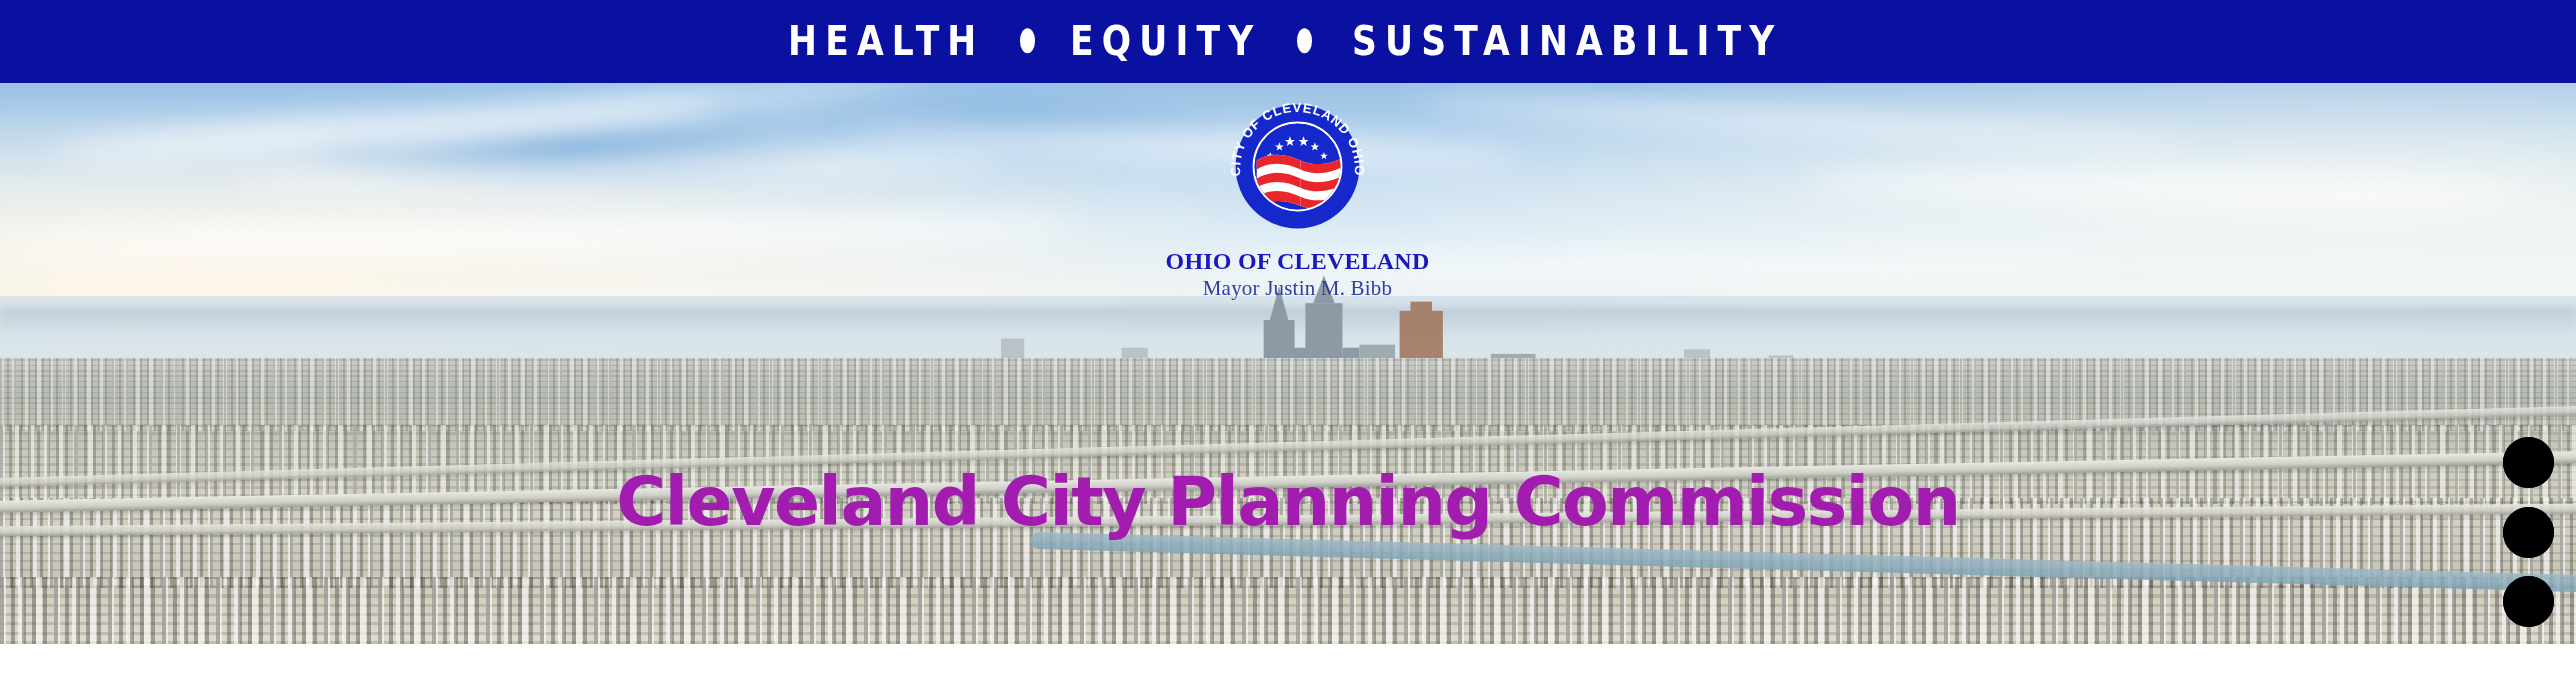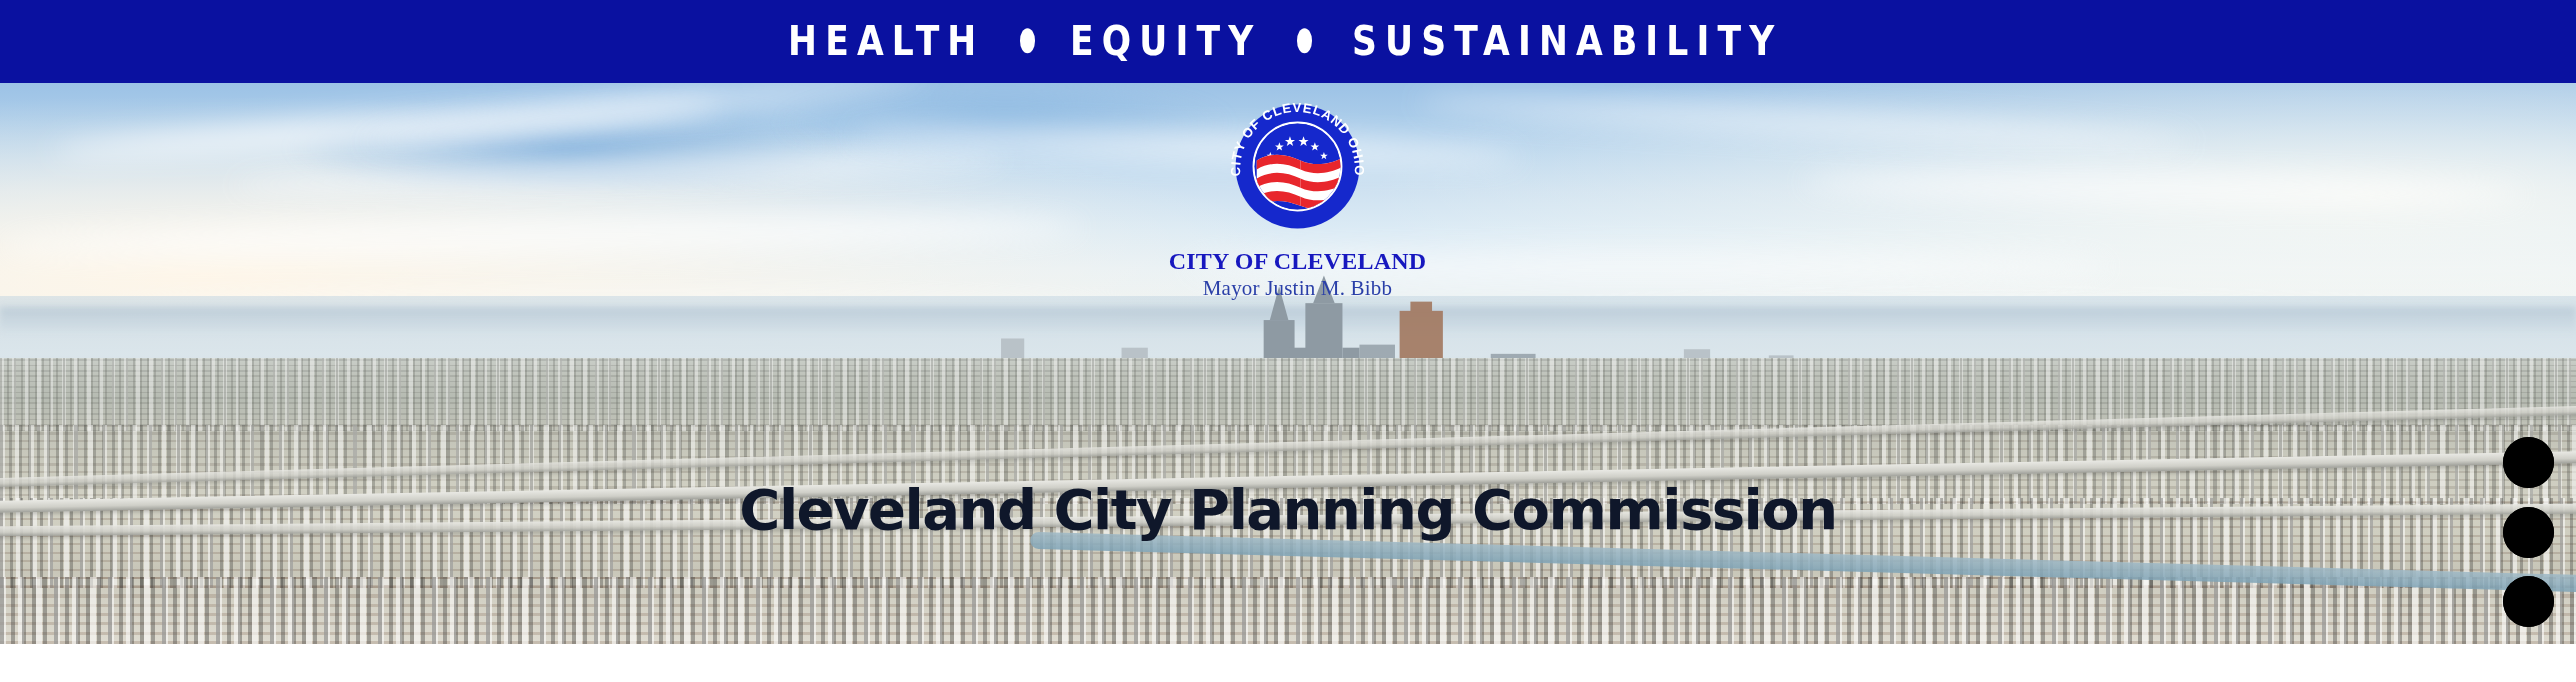--- a/index.html
+++ b/index.html
@@ -165,26 +165,26 @@
     margin-top:3.1px;
     color:#2a3fa8;
     font-family:Liberation Serif, serif;
     font-weight:400; font-size:21px; letter-spacing:0.2px;
     line-height:1.05; white-space:nowrap;
     text-align:center;
   }
 
   
   .hero-title{
-    position:absolute; left:0; top:482px; width:2576px;
+    position:absolute; left:0; top:468px; width:2576px;
     text-align:center;
-    color:#0f172a;
+    color:#a21caf;
     font-family:"Liberation Sans Narrow","DejaVu Sans","Liberation Sans",sans-serif;
     font-weight:700;
-    font-size:56px;
+    font-size:68px;
     letter-spacing:-1.5px;
     line-height:1;
     white-space:nowrap;
     transform:scaleX(1.0);
   }
 
   
   .social-rail{
     position:absolute; left:2502px; top:437px; width:53px;
     display:flex; flex-direction:column; align-items:center; gap:18.5px;
@@ -321,21 +321,21 @@
           <path d="M46,92 C66,80 86,84 104,92 C124,101 146,96 160,88 L160,148 C146,157 124,160 104,152 C86,145 66,142 46,152 Z" fill="#ffffff"></path>
           <path d="M46,92 C66,80 86,84 104,92 L104,104 C86,96 66,92 46,104 Z" fill="#e8262c"></path>
           <path d="M46,116 C66,104 86,108 104,116 L104,128 C86,120 66,116 46,128 Z" fill="#e8262c"></path>
           <path d="M46,140 C66,128 86,132 104,140 L104,152 C86,145 66,142 46,152 Z" fill="#e8262c"></path>
           <path d="M104,92 C124,101 146,96 160,88 L160,100 C146,108 124,113 104,104 Z" fill="#e8262c"></path>
           <path d="M104,116 C124,125 146,120 160,112 L160,124 C146,132 124,137 104,128 Z" fill="#e8262c"></path>
           <path d="M104,140 C124,149 146,144 160,136 L160,148 C146,157 124,160 104,152 Z" fill="#e8262c"></path>
         </g>
       </svg>
     </div>
-    <div class="city-name">CITY OF CLEVELAND</div>
+    <div class="city-name">OHIO OF CLEVELAND</div>
     <div class="mayor-name">Mayor Justin M. Bibb</div>
   </div>
 
   <div class="hero-title">Cleveland City Planning Commission</div>
 
   <div class="social-rail">
 
     <a class="social-btn">
       <svg viewBox="0 0 66 66" xmlns="http://www.w3.org/2000/svg">
         <path fill-rule="evenodd" d="

